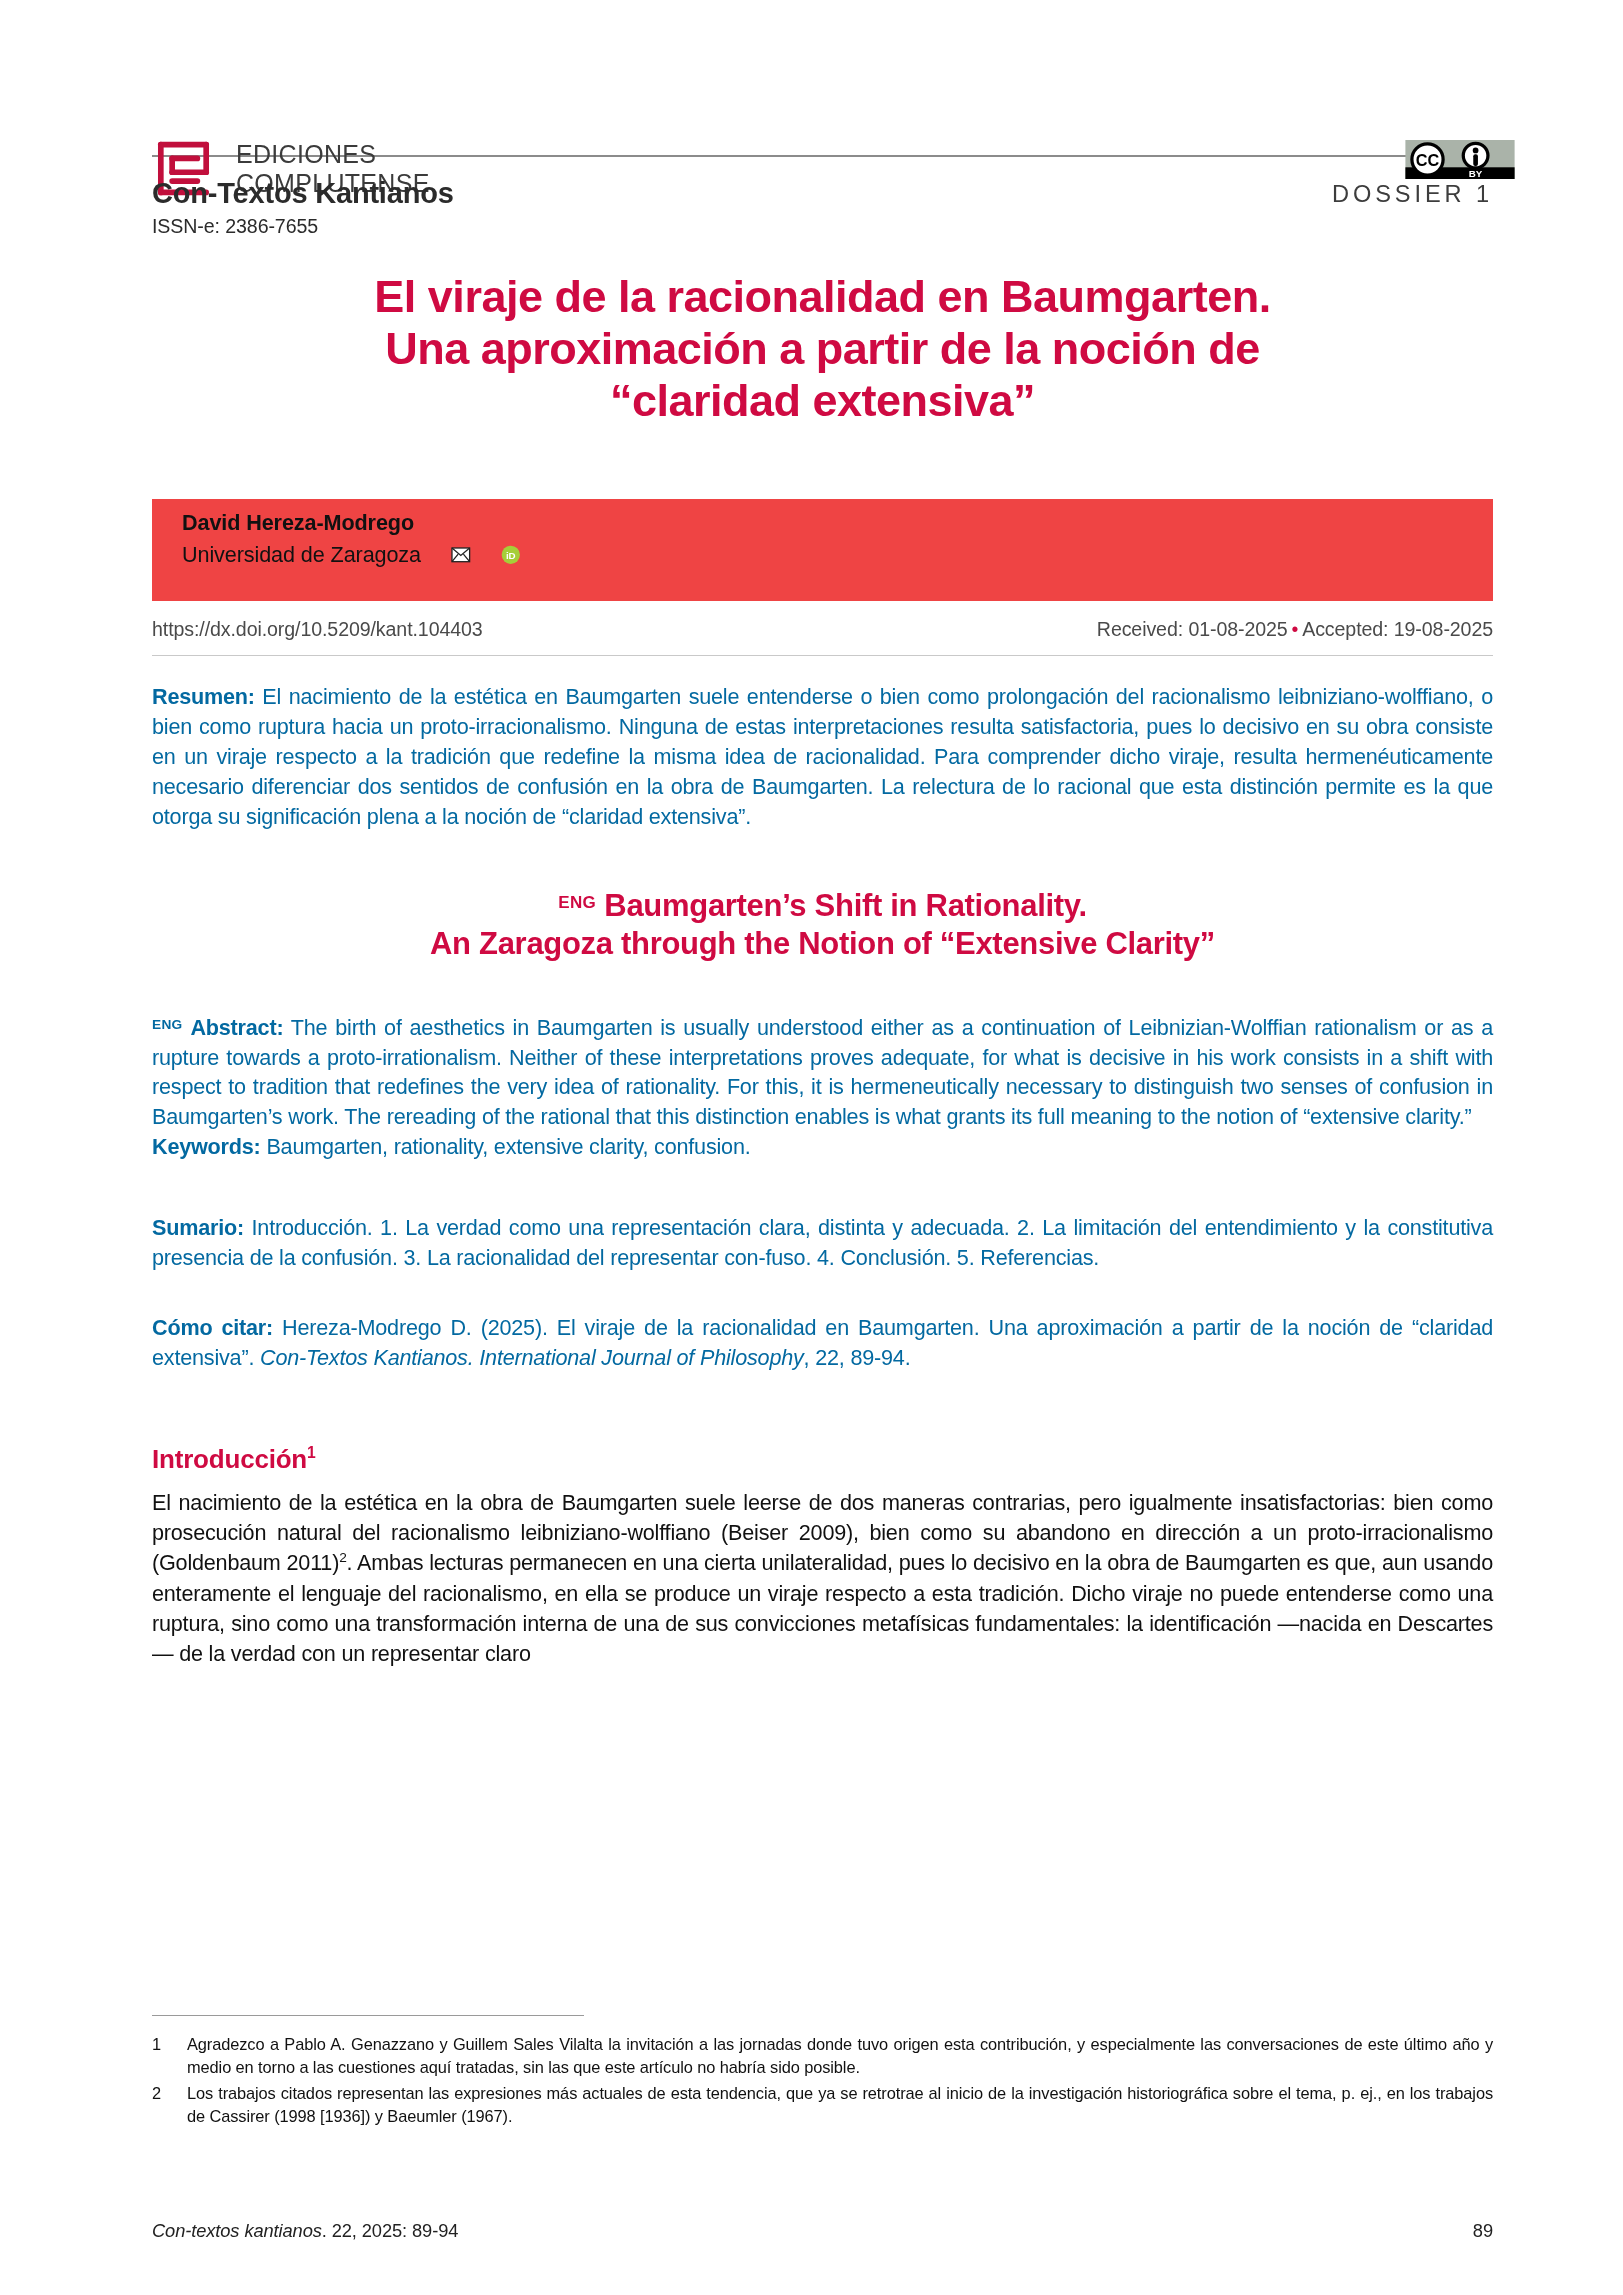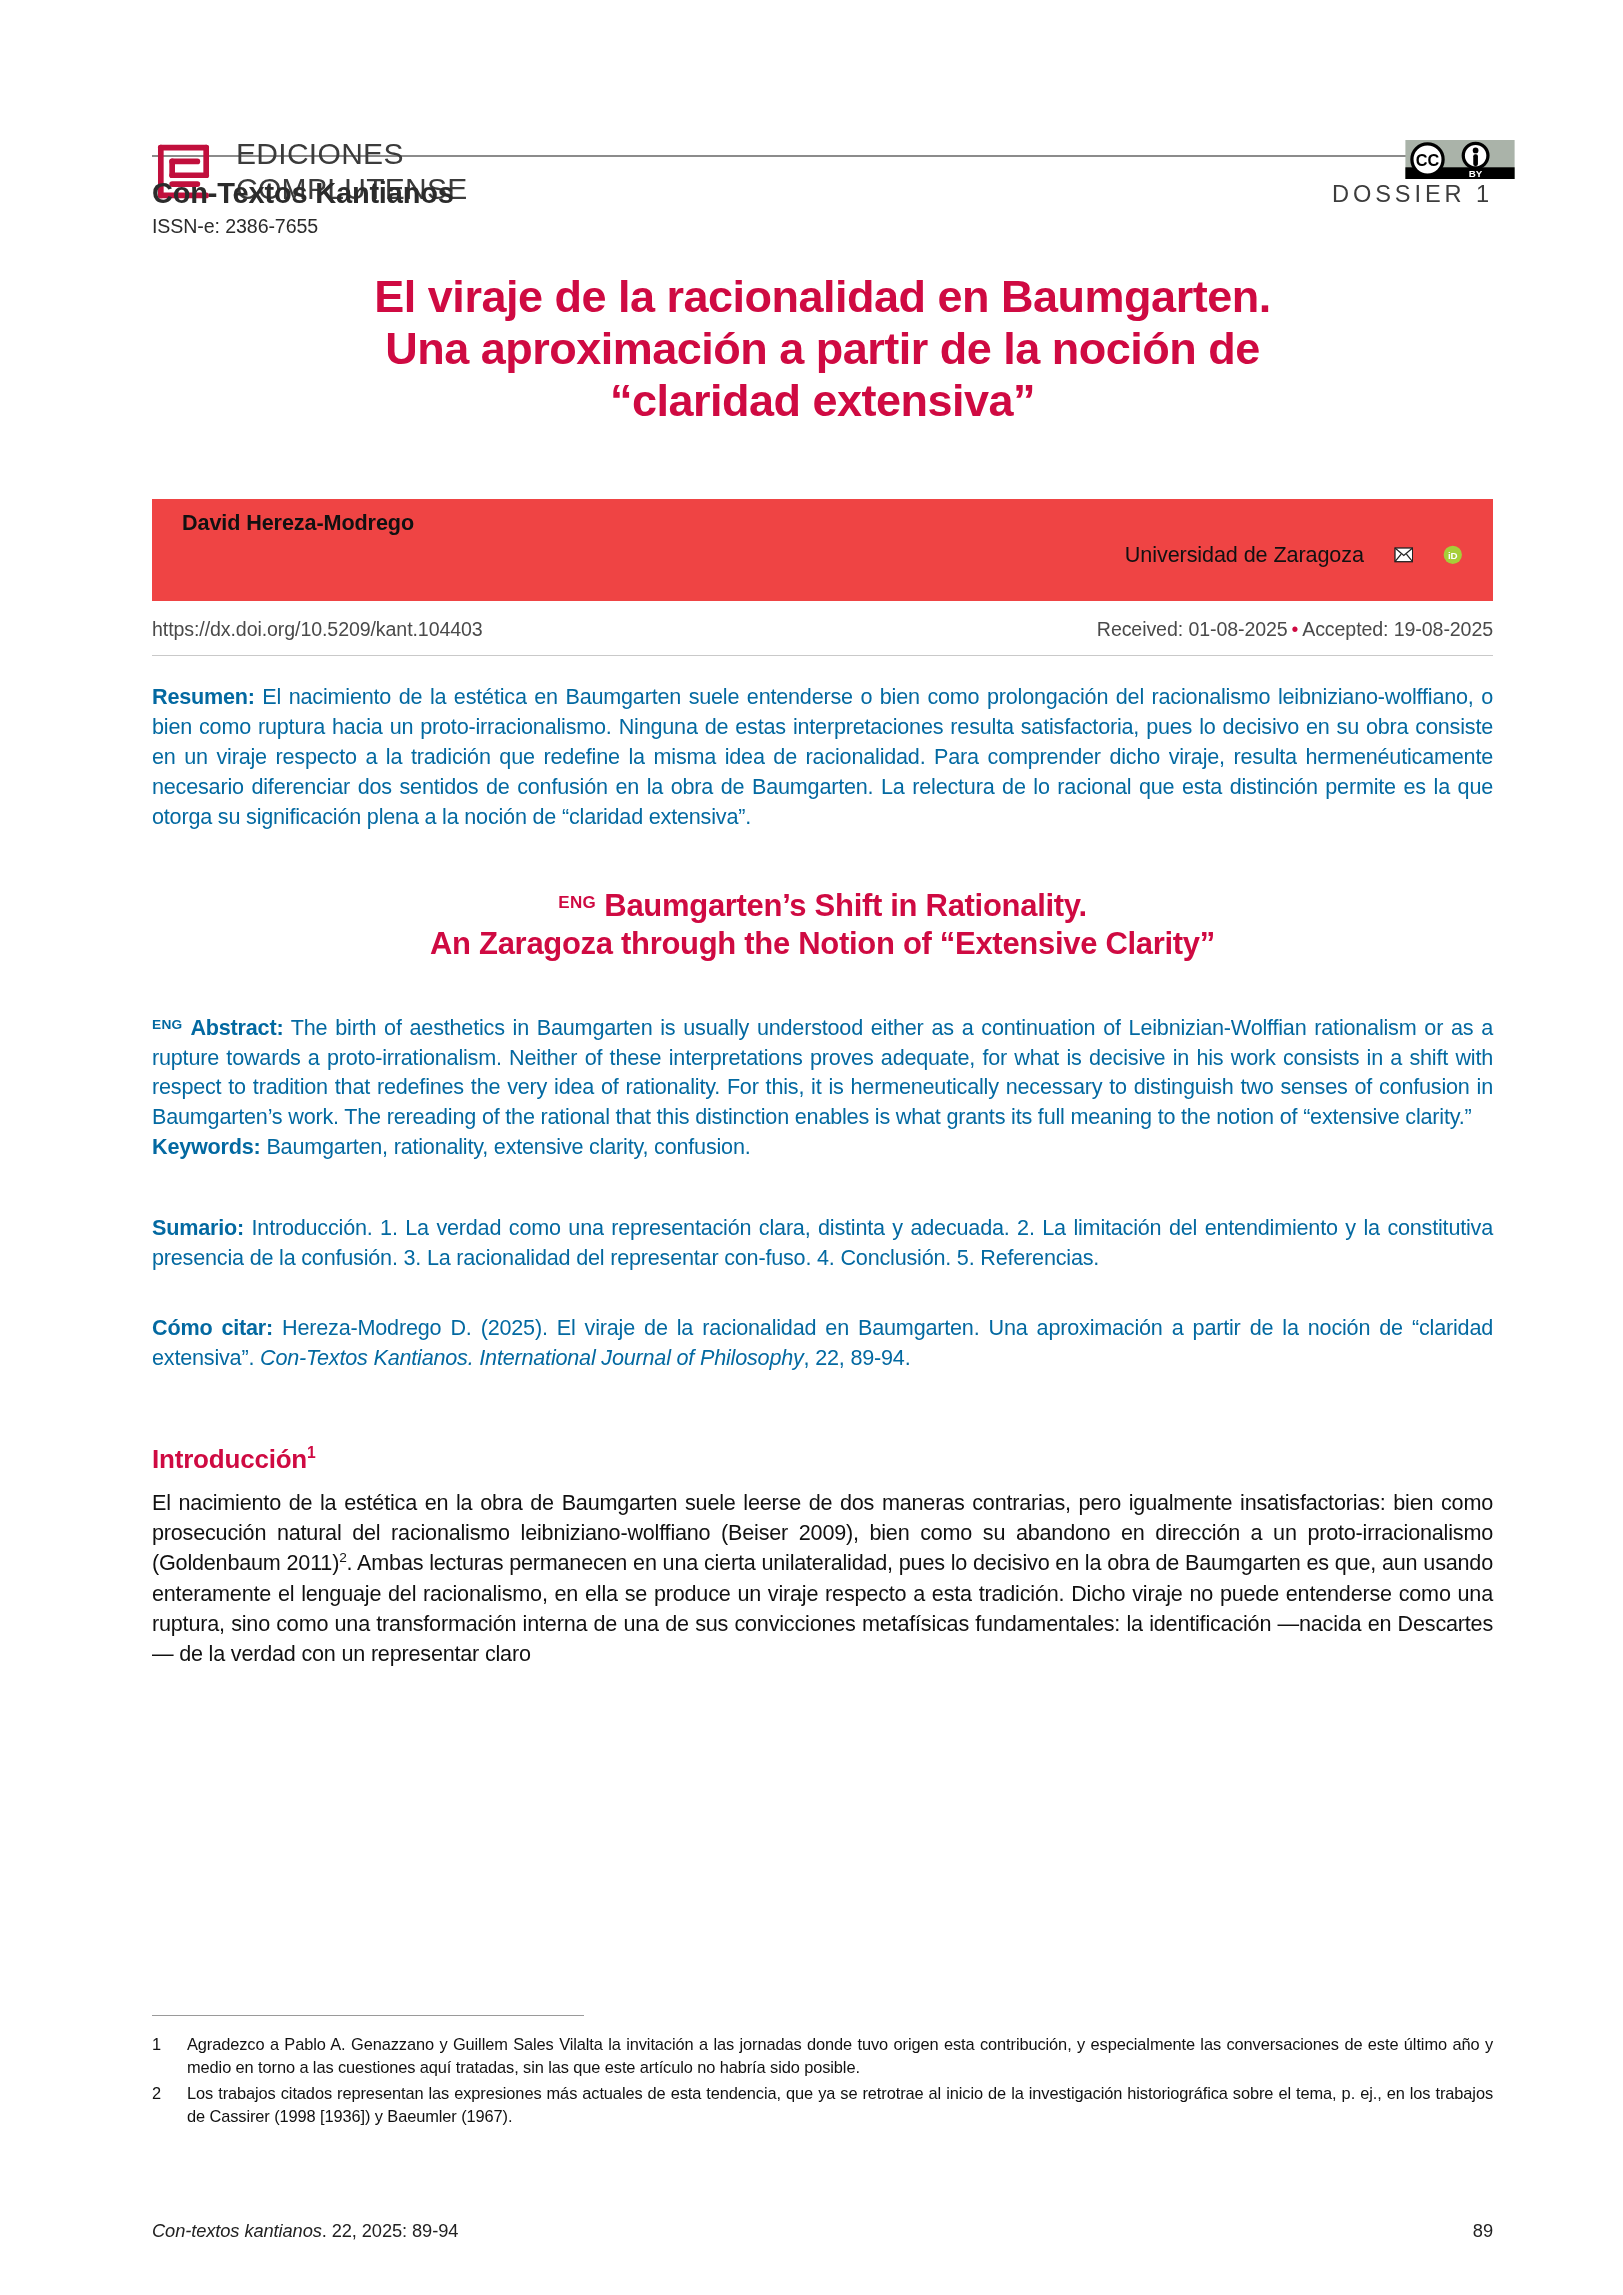--- a/index.html
+++ b/index.html
@@ -42,21 +42,21 @@
     align-items: center;
     gap: 21px;
   }
   .brand-logo {
     width: 63px;
     height: 63px;
     flex: 0 0 auto;
   }
   .brand-words {
     line-height: 1.16;
-    font-size: 30px;
+    font-size: 25px;
     letter-spacing: 0.3px;
     color: #3b3b3b;
     font-weight: 400;
   }
   .brand-words div { white-space: nowrap; }
 
   .cc-badge {
     width: 88px;
     height: 39px;
     position: relative;
@@ -118,21 +118,20 @@
     font-size: 21.6px;
     font-weight: bold;
     color: #111111;
     letter-spacing: -0.1px;
   }
   .author-affil-row {
     display: flex;
     align-items: center;
     gap: 30px;
     margin-top: 5.9px;
-    justify-content: flex-end;
   }
   .author-affil {
     font-size: 21.6px;
     color: #111111;
     letter-spacing: -0.1px;
   }
   .mail-icon { width: 19.6px; height: 15.7px; display:block; }
   .orcid-icon { width: 19.6px; height: 19.6px; display:block; }
 
   

